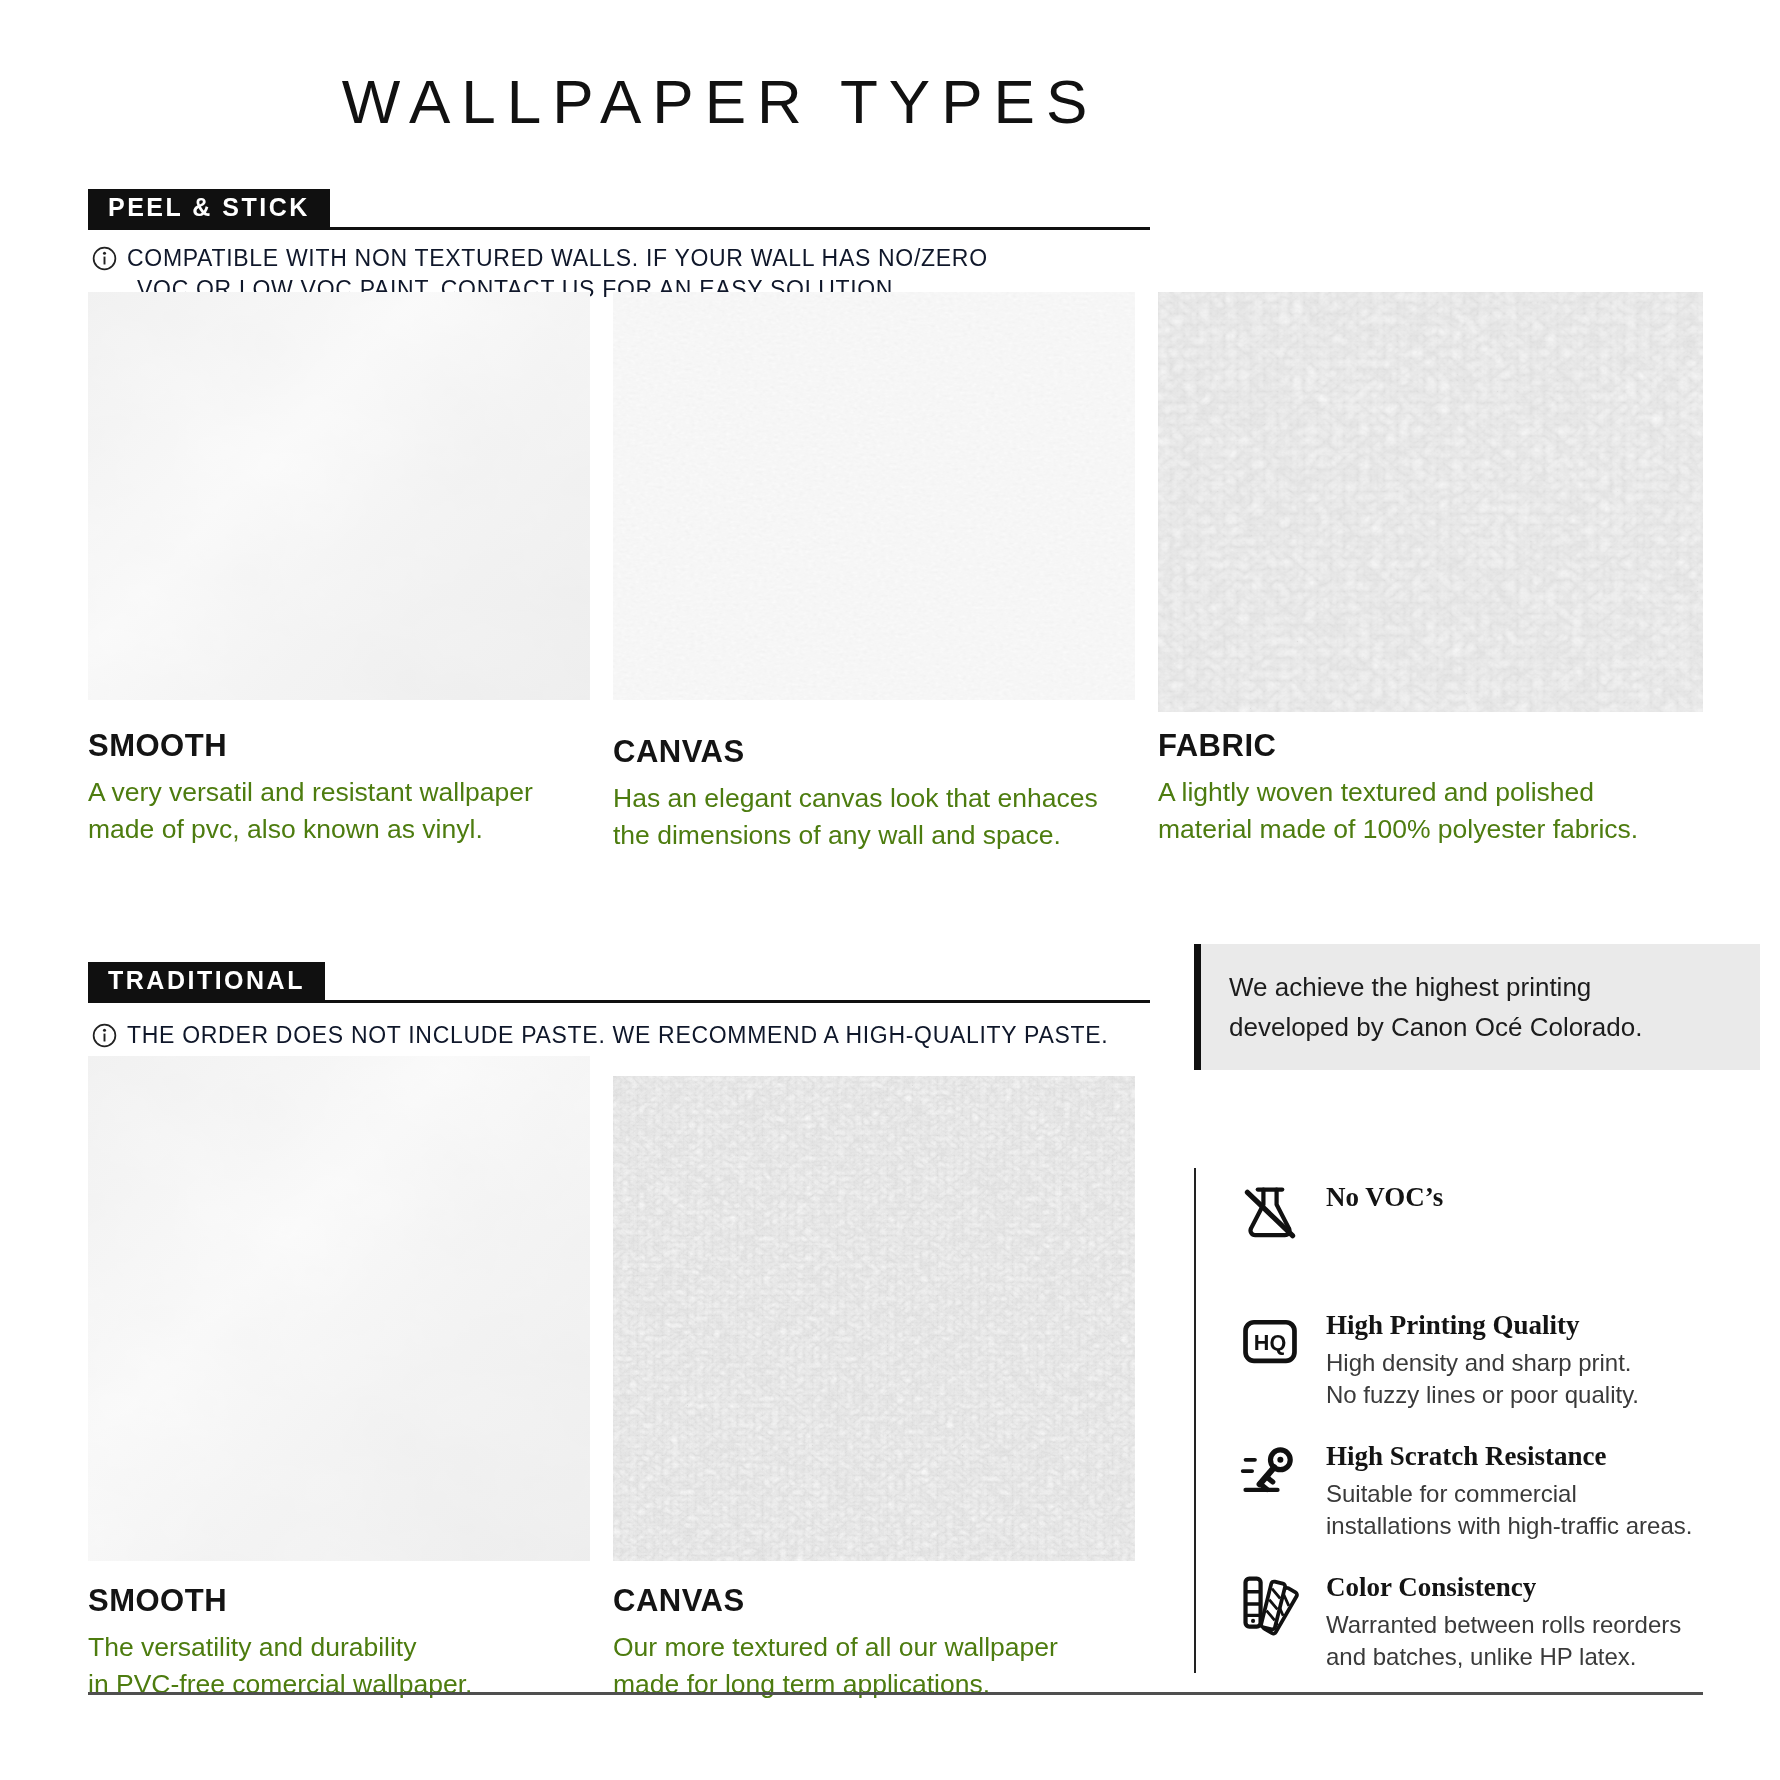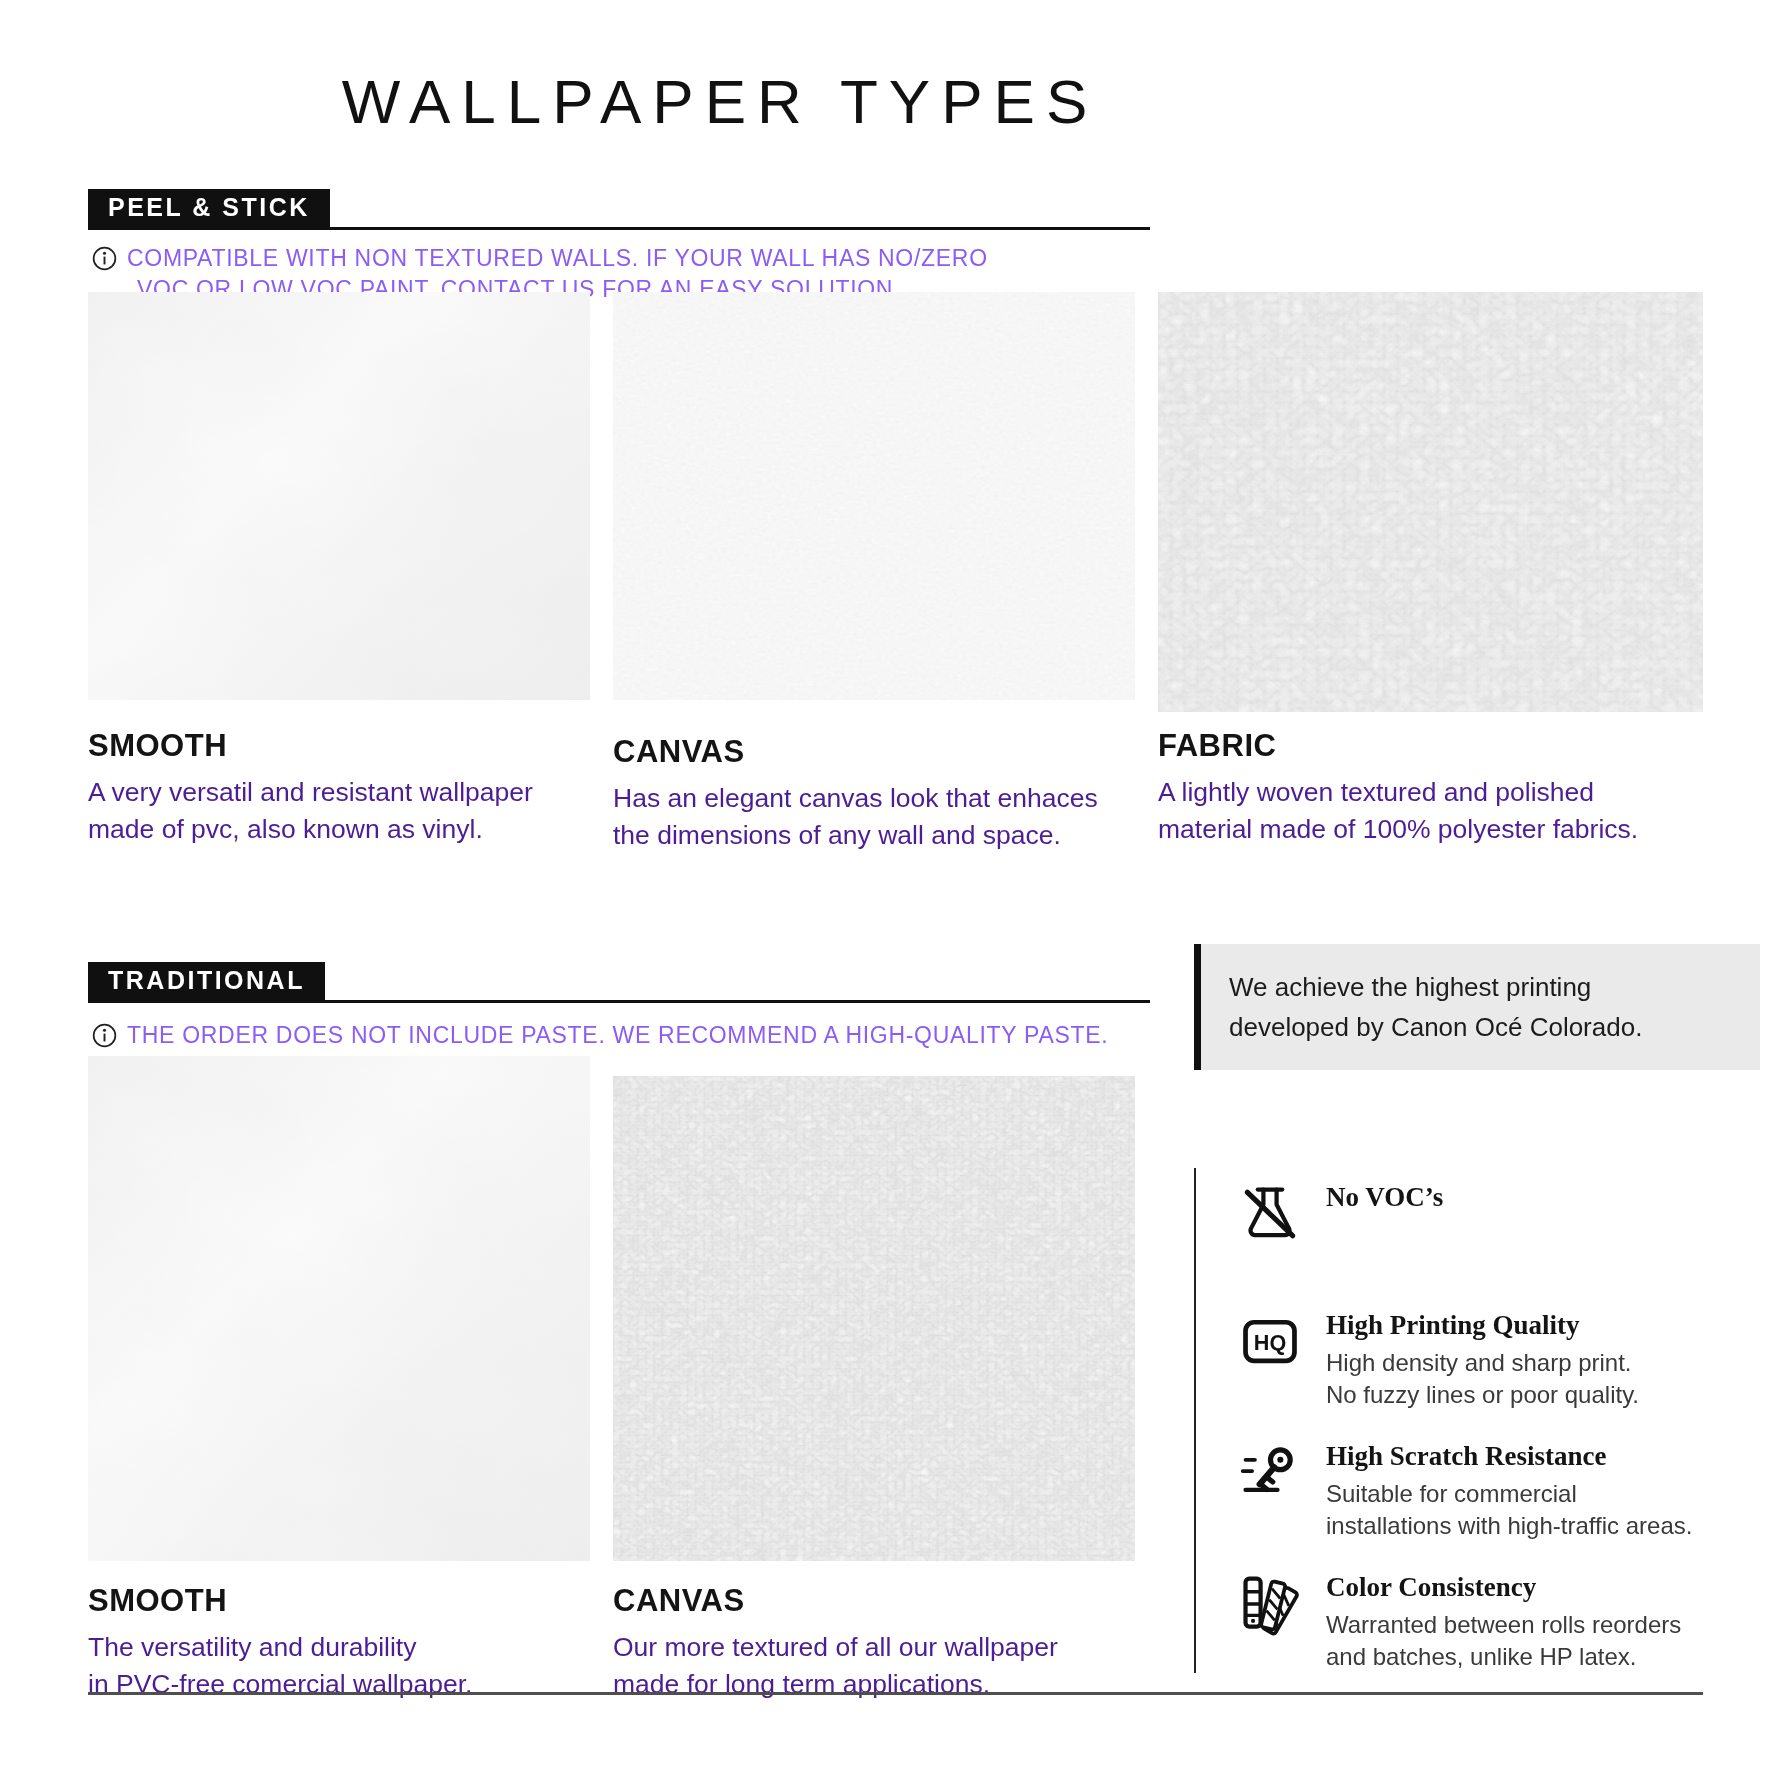--- a/index.html
+++ b/index.html
@@ -15,38 +15,38 @@
   
   .section-head{position:absolute;left:88px;width:1062px;border-bottom:3px solid #101010;line-height:0;}
   .badge{
     display:inline-block;background:#101010;color:#ffffff;
     font-size:25px;font-weight:700;letter-spacing:2.5px;line-height:25px;
     padding:6px 20px 7px;vertical-align:bottom;white-space:nowrap;
   }
   .head-peel{top:189px;}
   .head-trad{top:962px;}
   
-  .note{position:absolute;display:flex;gap:10px;color:#8b5cf6;}
+  .note{position:absolute;display:flex;gap:10px;color:#0f172a;}
   .note .ico{flex:none;width:25px;height:25px;margin-top:3px;}
   .note-text{font-size:23px;line-height:31px;letter-spacing:0.7px;white-space:nowrap;}
   .note-peel{top:243px;left:92px;}
   .note-trad{top:1020px;left:92px;}
   
   .row-top{position:absolute;top:292px;left:88px;display:grid;grid-template-columns:502px 522px 545px;column-gap:23px;}
   .row-bottom{position:absolute;top:1056px;left:88px;display:grid;grid-template-columns:502px 522px;column-gap:23px;}
   .sw-img{position:relative;height:408px;background:#f6f6f6;overflow:hidden;}
   .sw-img.tall{height:505px;}
   .sw-img svg.tex{position:absolute;left:0;top:0;width:100%;height:100%;display:block;}
   .sw-img.smooth::after{
     content:"";position:absolute;inset:0;
     background:linear-gradient(133deg,#ededed 0%,#fbfbfb 38%,#f1f1f1 62%,#e7e7e7 100%);
     opacity:.55;
   }
   .sw-name{margin-top:28px;font-size:31px;font-weight:600;letter-spacing:.5px;color:#141414;}
-  .sw-desc{margin-top:10px;font-size:26.5px;line-height:37px;color:#4c1d95;}
+  .sw-desc{margin-top:10px;font-size:26.5px;line-height:37px;color:#4d7c0f;}
   .sw-desc div{white-space:nowrap;}
   
   .quality-box{
     position:absolute;left:1194px;top:944px;width:566px;box-sizing:border-box;
     background:#eaeaea;border-left:7px solid #101010;
     padding:23px 18px 23px 28px;font-size:26px;line-height:40px;color:#1c1c1c;
   }
   .quality-box div{white-space:nowrap;}
   .features{
     position:absolute;left:1194px;top:1168px;width:586px;box-sizing:border-box;

